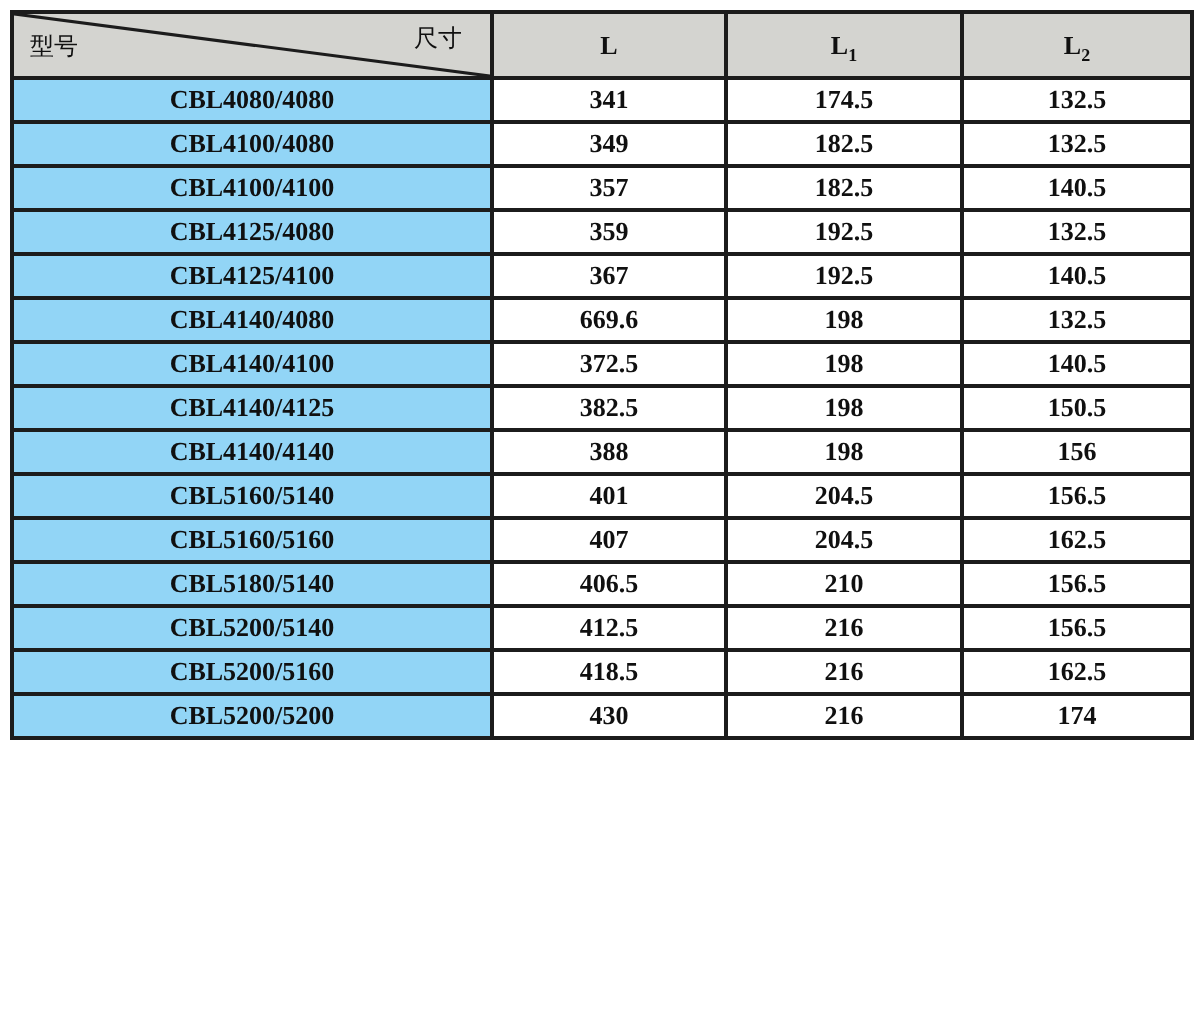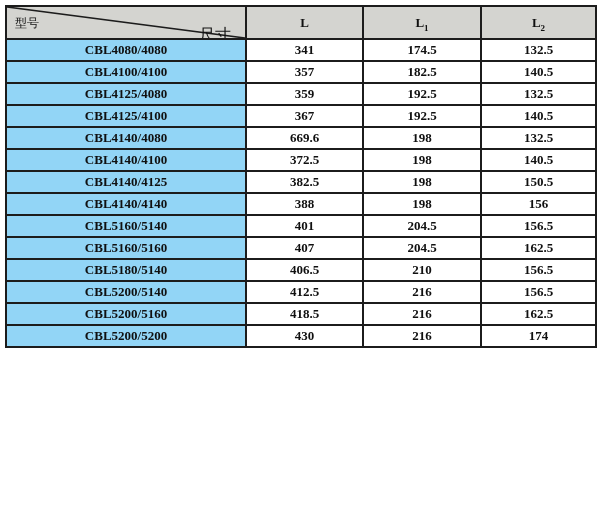--- a/index.html
+++ b/index.html
@@ -42,22 +42,22 @@
     font-weight:normal;
   }
   .diag-cell svg{
     position:absolute;
     left:0; top:0;
     width:100%; height:100%;
     display:block;
   }
   .diag-cell .size-label{
     position:absolute;
-    top:18px; right:14px;
-    font-size:16px;
+    top:4px; right:14px;
+    font-size:12px;
     font-family:Liberation Serif, serif;
   }
   .diag-cell .model-label{
     position:absolute;
     bottom:6px; left:8px;
     font-size:12px;
     font-family:"Liberation Sans", sans-serif;
   }
   .dim-table thead th sub{
     font-size:9px;
@@ -96,20 +96,26 @@
       <th><span>L</span><sub></sub></th>
       <th><span>L</span><sub>1</sub></th>
       <th><span>L</span><sub>2</sub></th>
     </tr>
   </thead>
   <tbody>
       <tr>
         <td class="model">CBL4080/4080</td>
         <td>341</td>
         <td>174.5</td>
+        <td>132.5</td>
+      </tr>
+      <tr>
+        <td class="model">CBL4100/4080</td>
+        <td>349</td>
+        <td>182.5</td>
         <td>132.5</td>
       </tr>
       <tr>
         <td class="model">CBL4100/4100</td>
         <td>357</td>
         <td>182.5</td>
         <td>140.5</td>
       </tr>
       <tr>
         <td class="model">CBL4125/4080</td>

